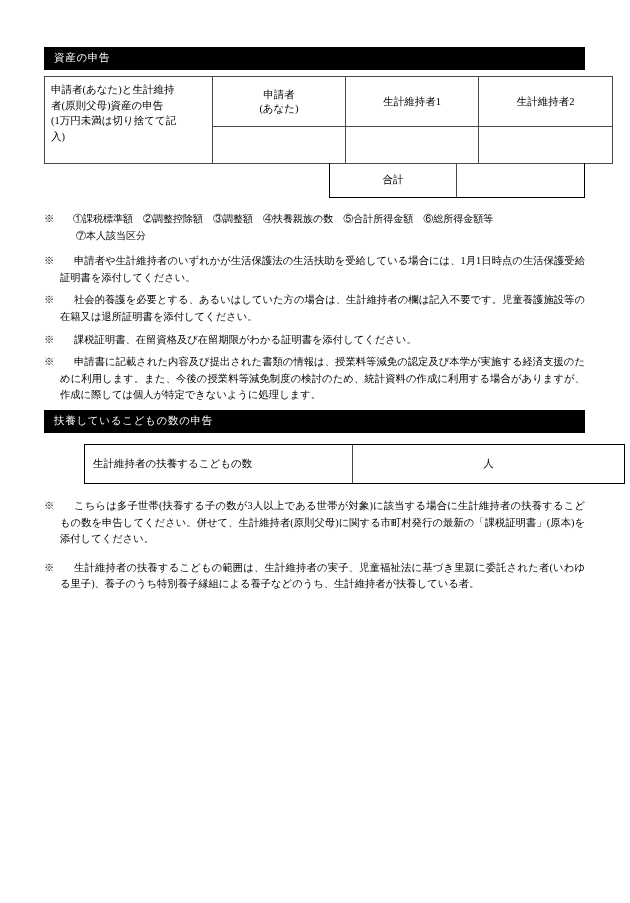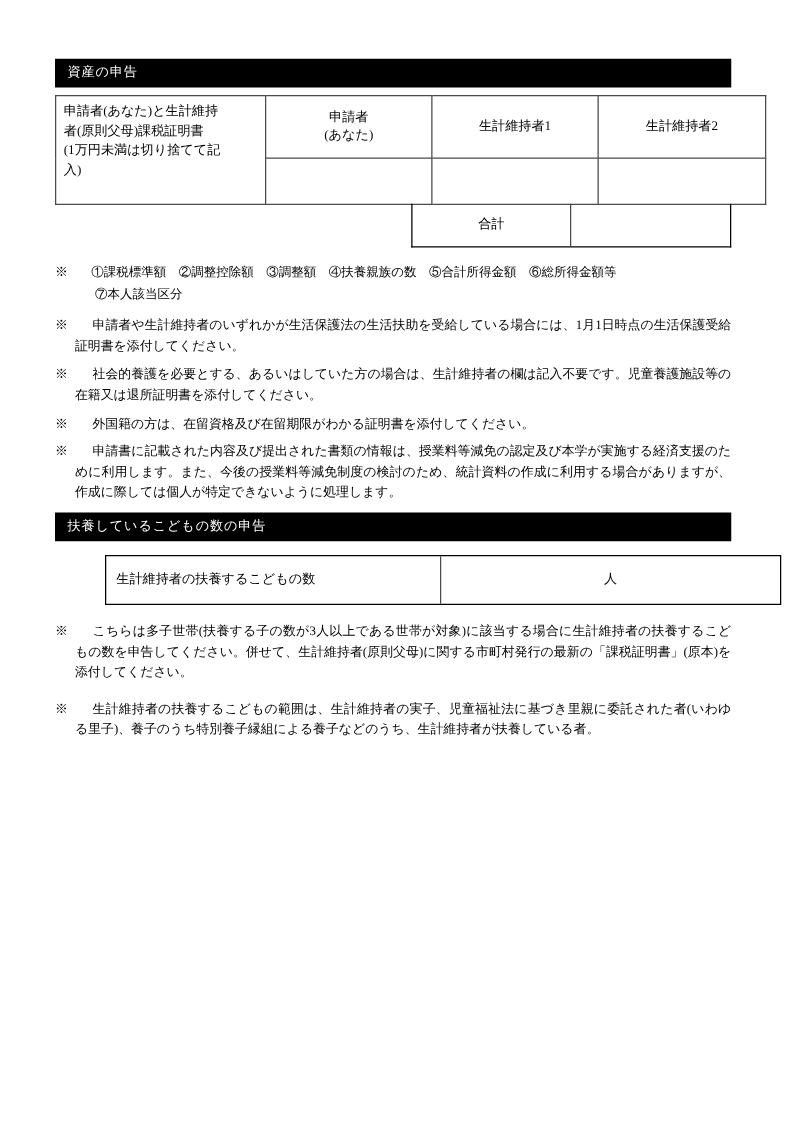--- a/index.html
+++ b/index.html
@@ -28,21 +28,21 @@
   .section-bar {
     width: 541px;
     height: 23px;
     background: #000000;
     color: #ffffff;
     font-size: 10.5px;
     line-height: 23px;
     padding-left: 10px;
     box-sizing: border-box;
     letter-spacing: 0.7px;
-    font-family: Liberation Sans, sans-serif;
+    font-family: Liberation Mono, monospace;
   }
 
   
   .asset-table-wrap {
     margin-top: 6px;
     width: 541px;
     position: relative;
   }
   table.asset {
     border-collapse: collapse;
@@ -173,21 +173,21 @@
 <div class="page">
 
   <div class="section-bar">資産の申告</div>
 
   <div class="asset-table-wrap">
     <table class="asset asset-outer">
       <tbody>
           <tr>
         <td class="cell-label" rowspan="2">
           <div>申請者(あなた)と生計維持</div>
-          <div>者(原則父母)課税証明書</div>
+          <div>者(原則父母)資産の申告</div>
           <div>(1万円未満は切り捨てて記</div>
           <div>入)</div>
         </td>
         <td class="cell-head col-mid">
           <div>申請者</div>
           <div>(あなた)</div>
         </td>
         <td class="cell-head col-b">
           <div>生計維持者1</div>
         </td>
@@ -225,21 +225,21 @@
       <span>申請者や生計維持者のいずれかが生活保護法の生活扶助を受給している場合には、1月1日時点の生活保護受給証明書を添付してください。</span>
     </div>
 
     <div class="note">
       <span class="mark">※</span>
       <span>社会的養護を必要とする、あるいはしていた方の場合は、生計維持者の欄は記入不要です。児童養護施設等の在籍又は退所証明書を添付してください。</span>
     </div>
 
     <div class="note">
       <span class="mark">※</span>
-      <span>外国籍の方は、在留資格及び在留期限がわかる証明書を添付してください。</span>
+      <span>課税証明書、在留資格及び在留期限がわかる証明書を添付してください。</span>
     </div>
 
     <div class="note">
       <span class="mark">※</span>
       <span>申請書に記載された内容及び提出された書類の情報は、授業料等減免の認定及び本学が実施する経済支援のために利用します。また、今後の授業料等減免制度の検討のため、統計資料の作成に利用する場合がありますが、作成に際しては個人が特定できないように処理します。</span>
     </div>
   </div>
 
   <div class="section-bar second">扶養しているこどもの数の申告</div>
 

